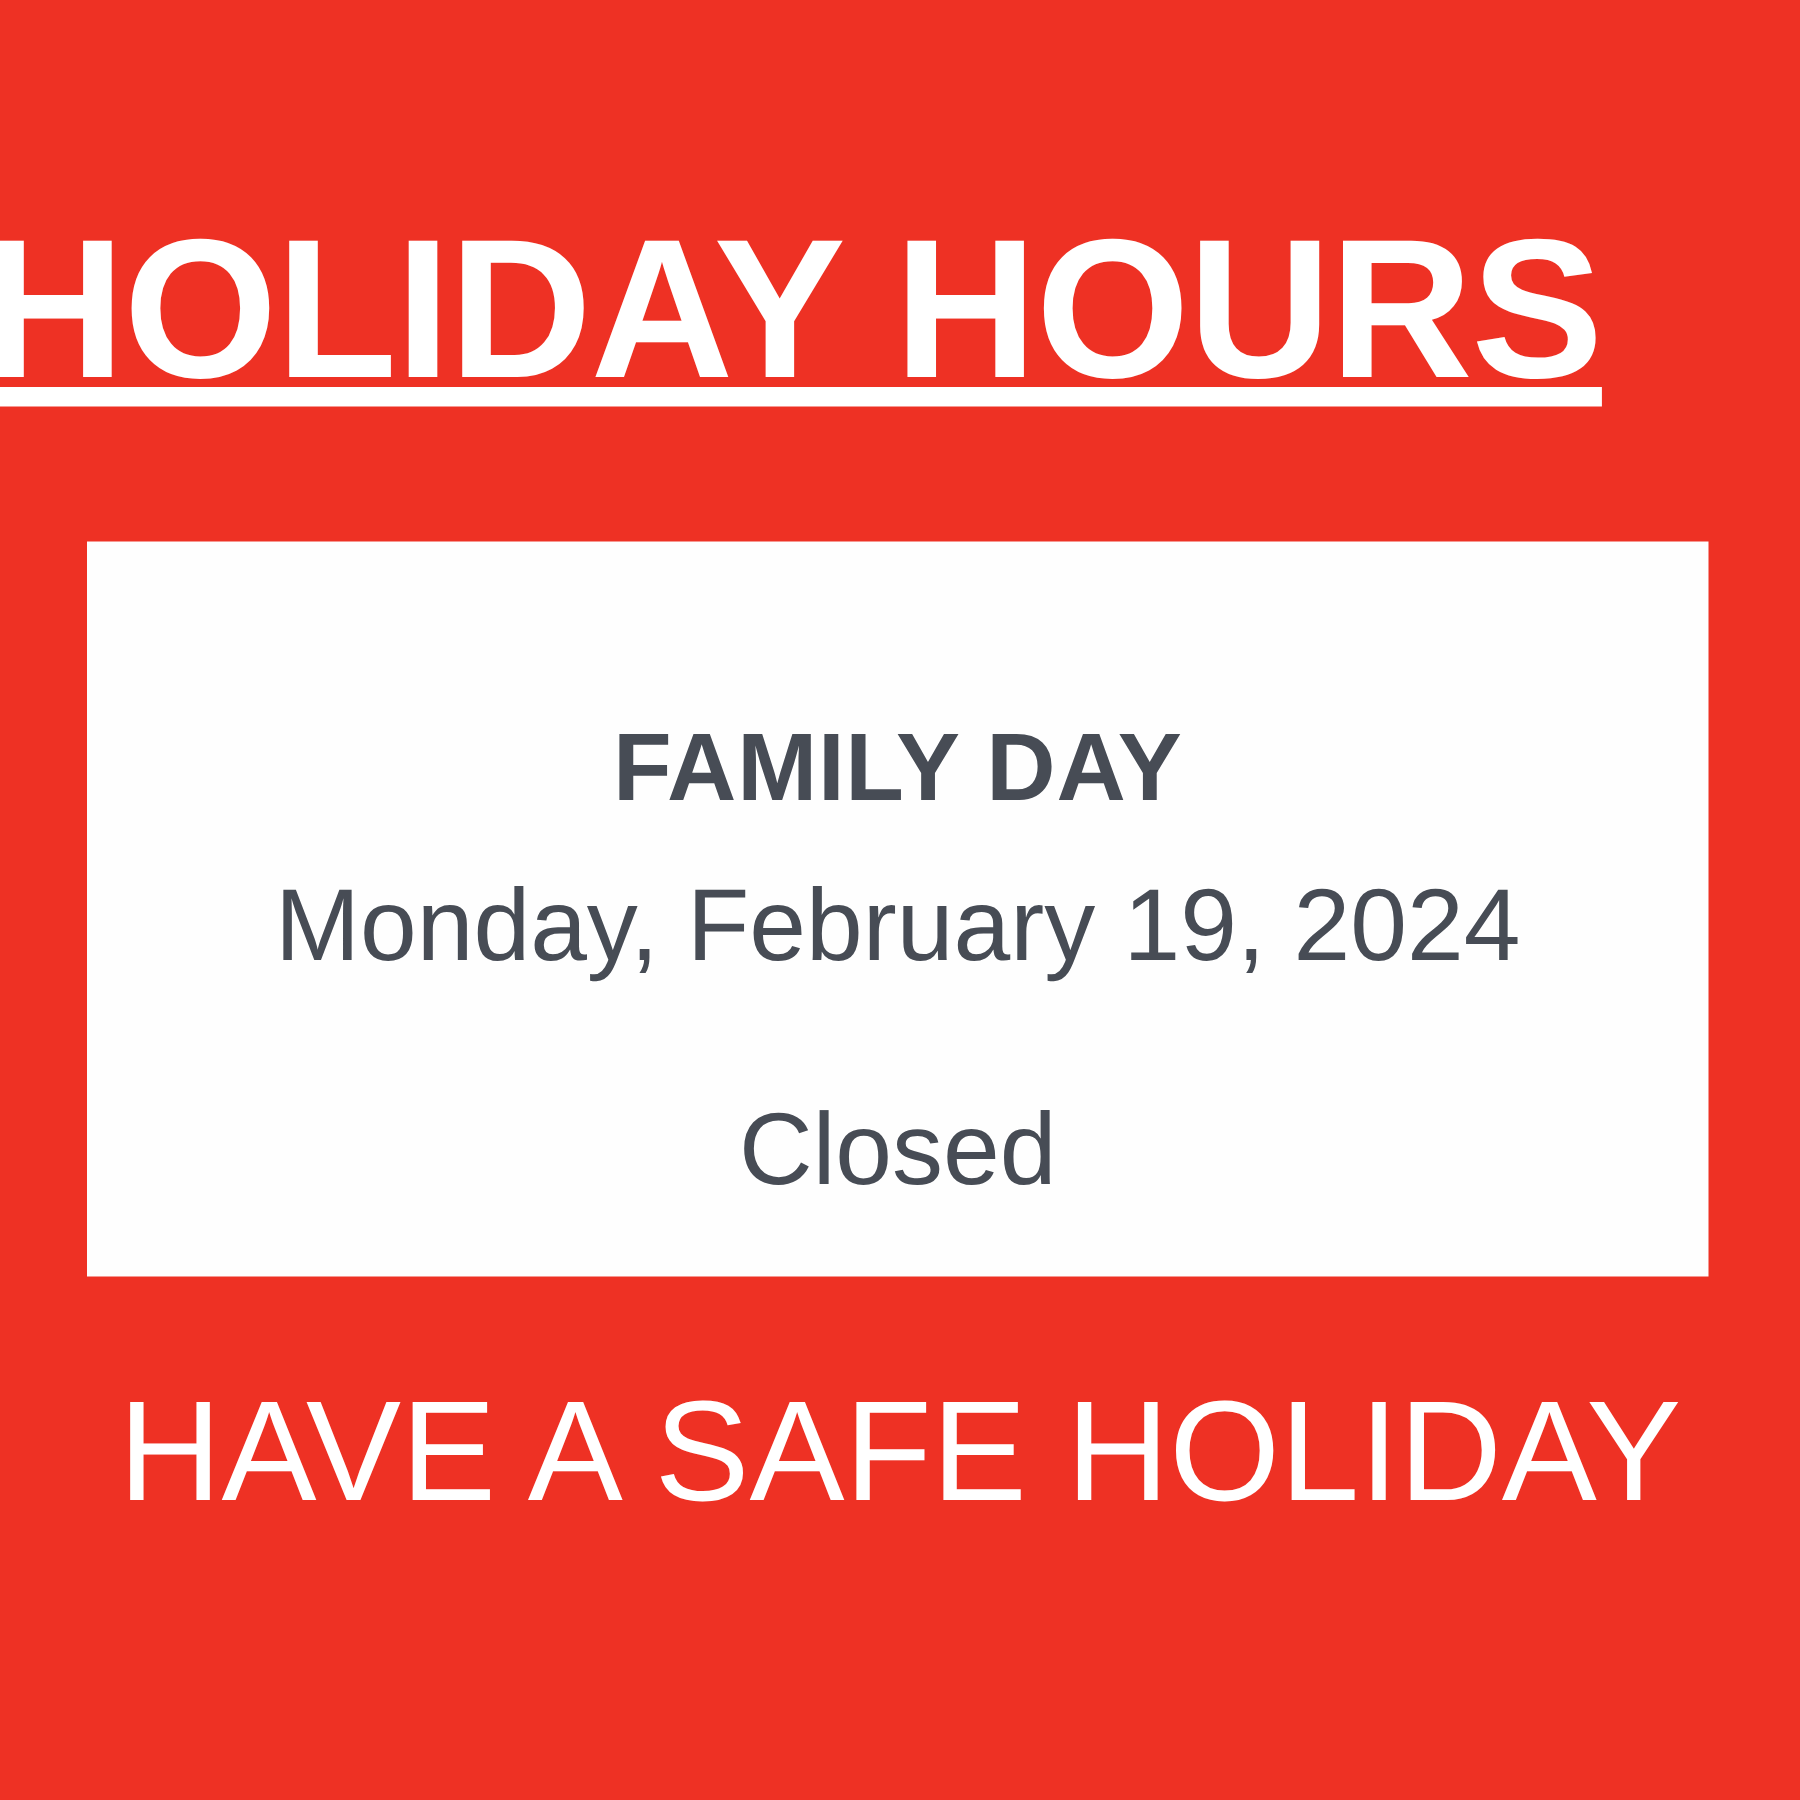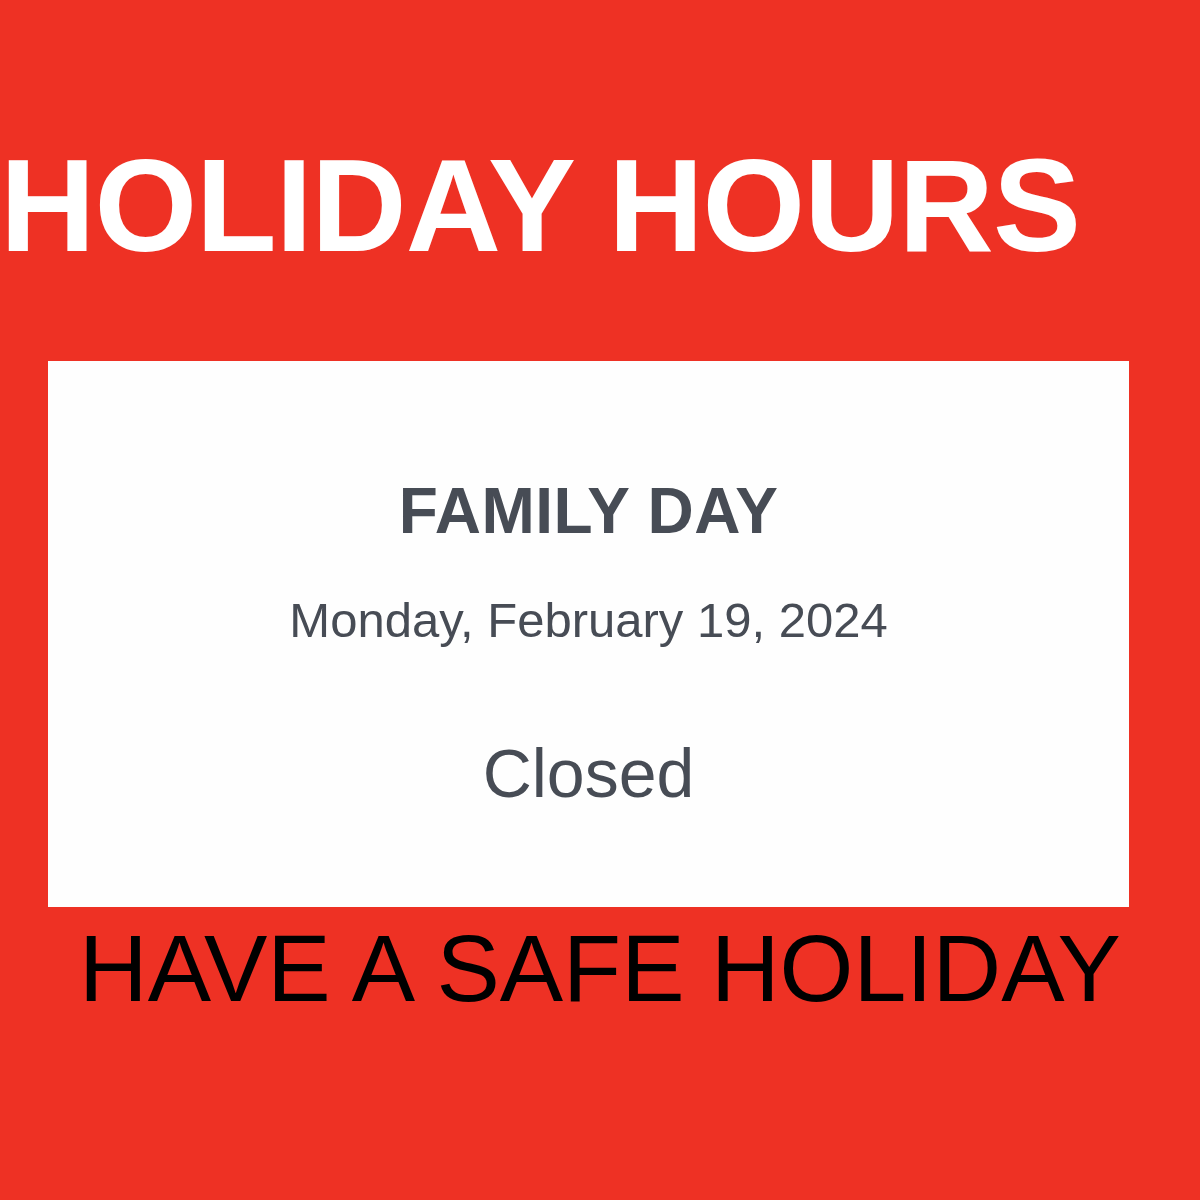--- a/index.html
+++ b/index.html
@@ -17,45 +17,46 @@
     position: relative;
     width: 1200px;
     height: 1200px;
     background: #ee3124;
     box-sizing: border-box;
   }
 
   
   .headline {
     position: absolute;
-    left: 12px;
+    left: 0;
     top: 0;
     width: 1056px;
     height: 290px;
     display: flex;
     align-items: flex-end;
     justify-content: center;
     color: #ffffff;
     font-family: "Liberation Sans", sans-serif;
     font-weight: bold;
     font-size: 132px;
     line-height: 1;
     letter-spacing: -1px;
     white-space: nowrap;
     padding-bottom: 18px;
     box-sizing: border-box;
+    text-decoration: underline;
   }
 
   
   .card {
     position: absolute;
-    left: 48px;
+    left: 58px;
     top: 361px;
     width: 1081px;
-    height: 546px;
+    height: 490px;
     background: #fefefe;
     border-radius: 0;
   }
 
   .card-inner {
     position: absolute;
     left: 0;
     top: 0;
     width: 100%;
     padding-top: 118px;
@@ -71,23 +72,23 @@
     line-height: 1;
     letter-spacing: 0.5px;
     margin: 0;
     white-space: nowrap;
   }
 
   .holiday-date {
     color: #474c55;
     font-family: "Liberation Sans", sans-serif;
     font-weight: normal;
-    font-size: 49px;
+    font-size: 68px;
     line-height: 1;
-    margin: 13px;
+    margin: 0;
     padding-top: 40px;
     white-space: nowrap;
   }
 
   .holiday-status {
     color: #474c55;
     font-family: "Liberation Sans", sans-serif;
     font-weight: normal;
     font-size: 68px;
     line-height: 1;
@@ -99,21 +100,21 @@
   
   .footer-message {
     position: absolute;
     left: 0;
     top: 900px;
     width: 1200px;
     height: 130px;
     display: flex;
     align-items: flex-end;
     justify-content: center;
-    color: #000000;
+    color: #ffffff;
     font-family: "Liberation Sans", sans-serif;
     font-weight: normal;
     font-size: 95px;
     line-height: 1;
     letter-spacing: 0px;
     white-space: nowrap;
     padding-bottom: 14px;
     box-sizing: border-box;
   }
 </style>

